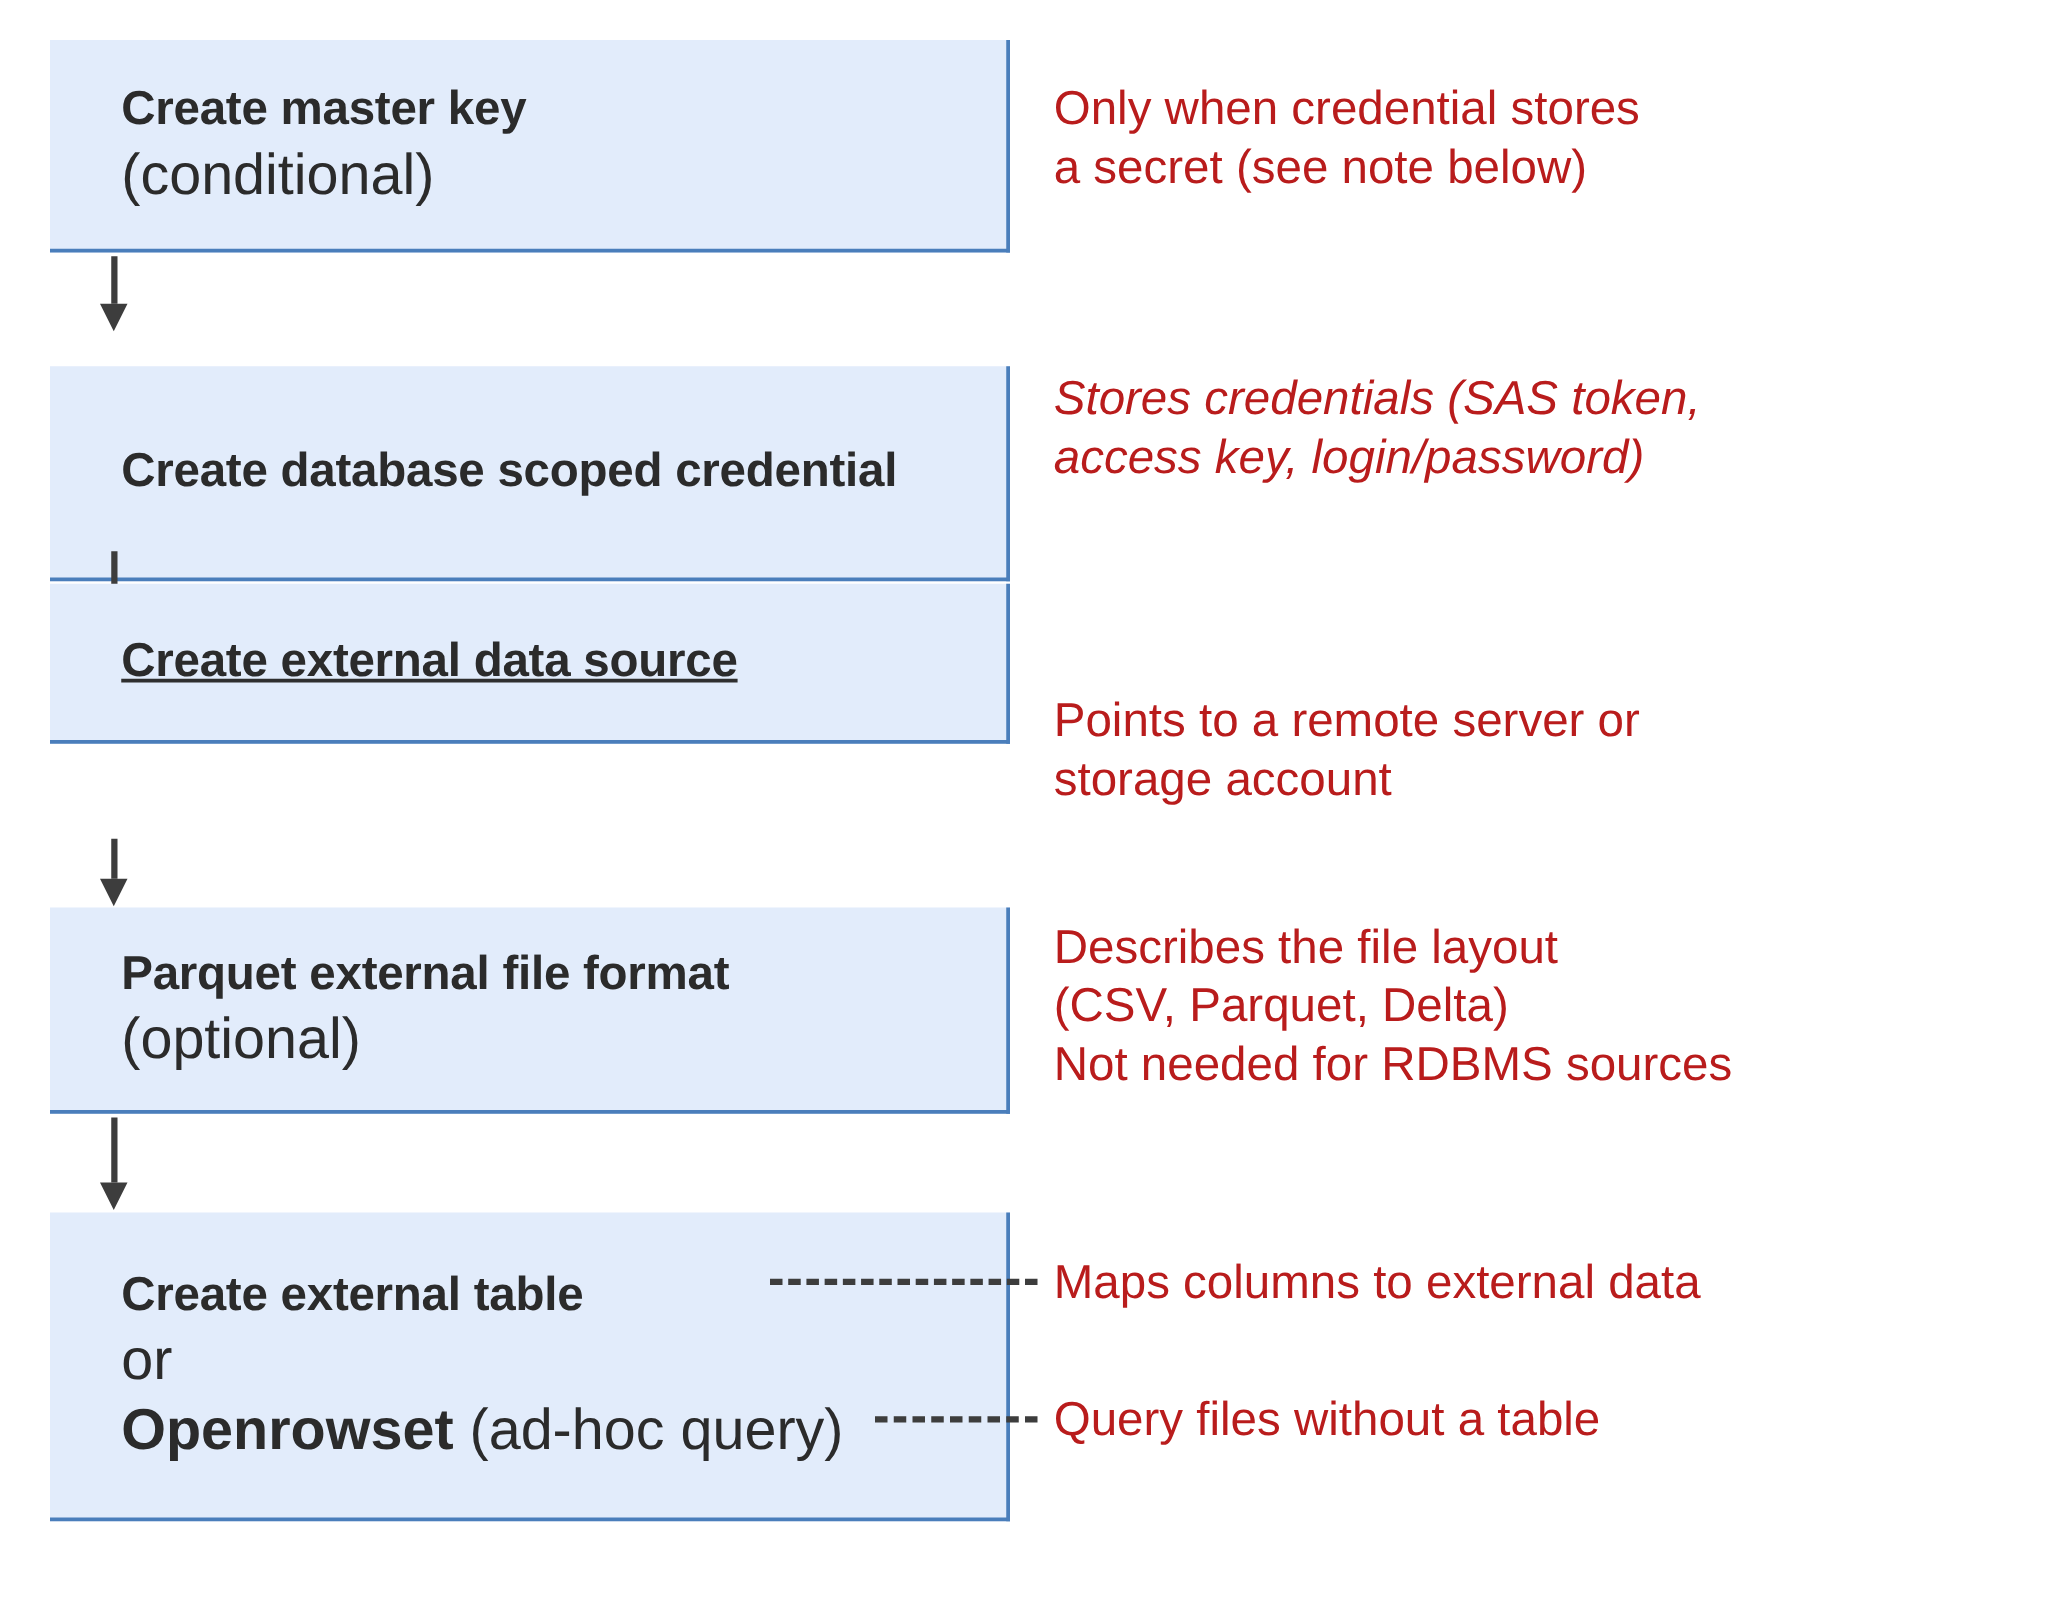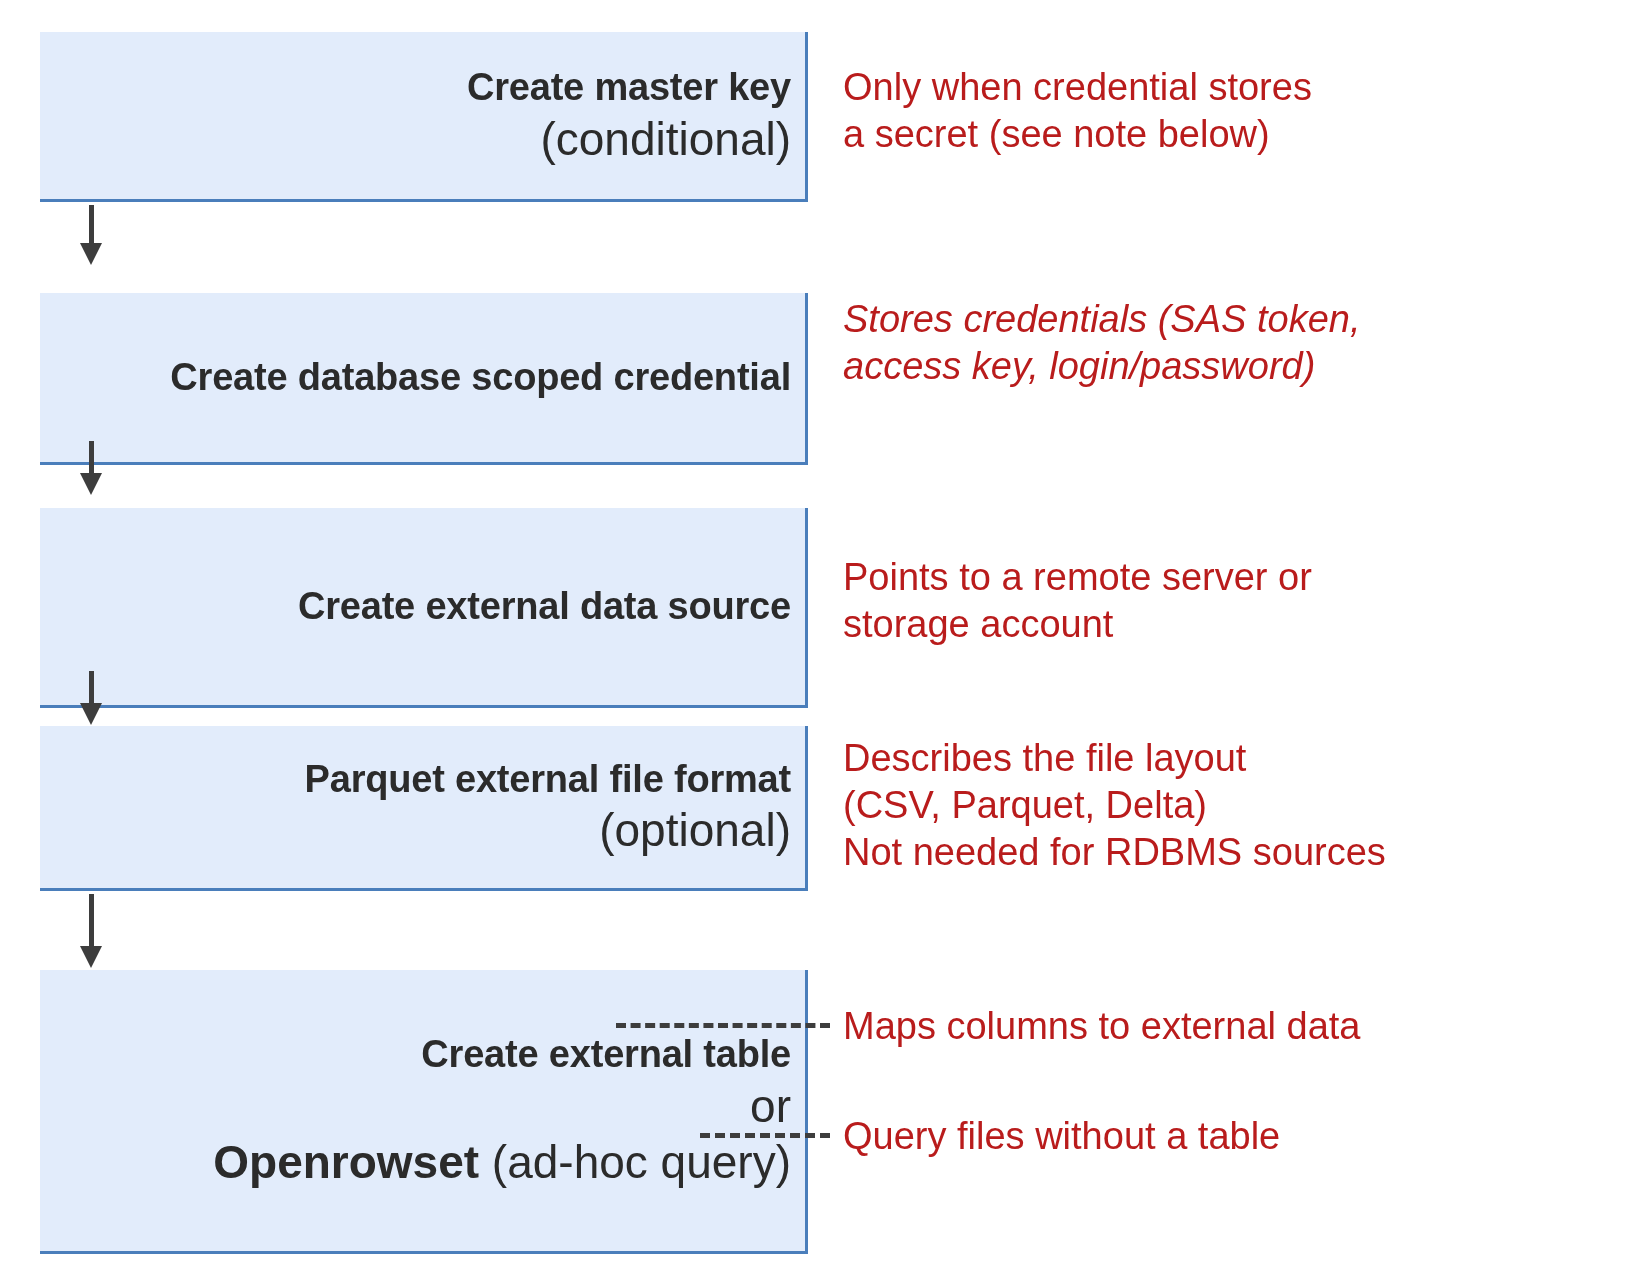--- a/index.html
+++ b/index.html
@@ -28,44 +28,43 @@
     width: 768px;
     background: #e2ecfb;
     border-right: 3px solid #4a7ebb;
     border-bottom: 3px solid #4a7ebb;
     box-sizing: border-box;
     display: flex;
     flex-direction: column;
     justify-content: center;
   }
   .step-inner {
-    padding-left: 24px;
+    padding-left: 57px;
     padding-right: 14px;
-    text-align: right;
   }
   .step-title {
     font-weight: bold;
     font-size: 38px;
     line-height: 1.22;
     letter-spacing: -0.2px;
     color: #2b2b2b;
   }
   .step-sub {
     font-weight: normal;
     font-size: 46px;
     line-height: 1.22;
     color: #2b2b2b;
   }
 
   
   #box-1 { top: 32px;  height: 170px; }
   #box-2 { top: 266px; height: 172px; margin-top: 27px; }
-  #box-3 { top: 508px; height: 200px; }
+  #box-3 { top: 467px; height: 128px; text-decoration: underline; }
   #box-4 { top: 726px; height: 165px; }
-  #box-5 { top: 970px; height: 284px; }
+  #box-5 { top: 970px; height: 247px; }
 
   
   .arrow {
     position: absolute;
     left: 80px;
     width: 22px;
   }
   .arrow .shaft {
     position: absolute;
     left: 9px;

